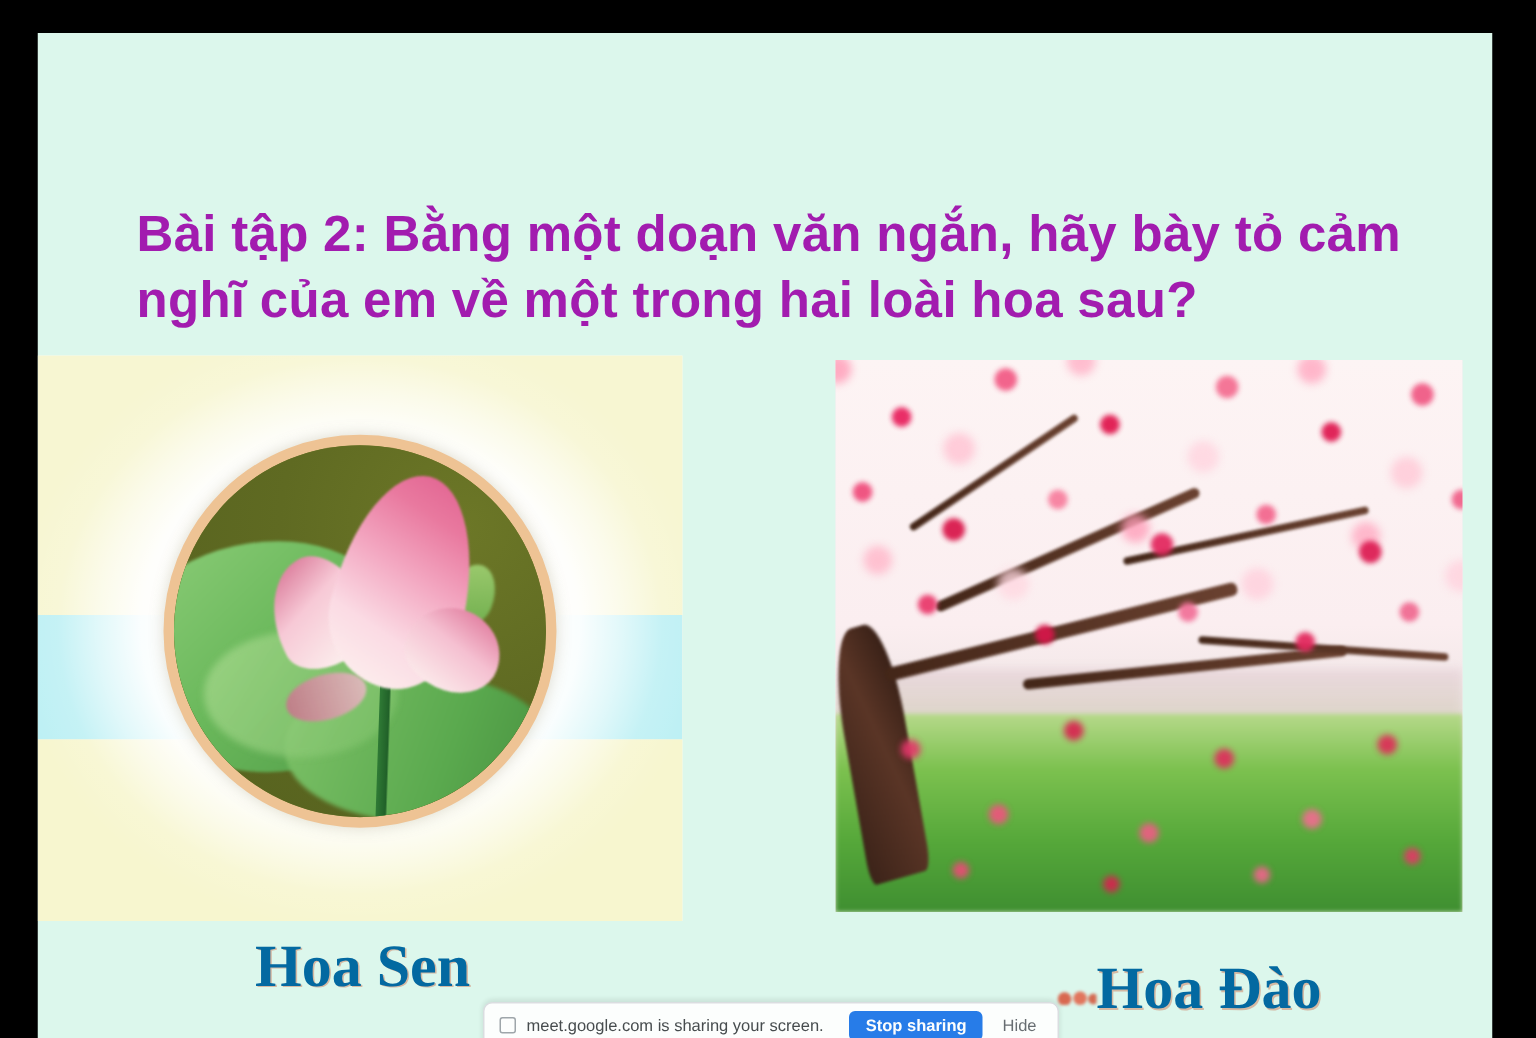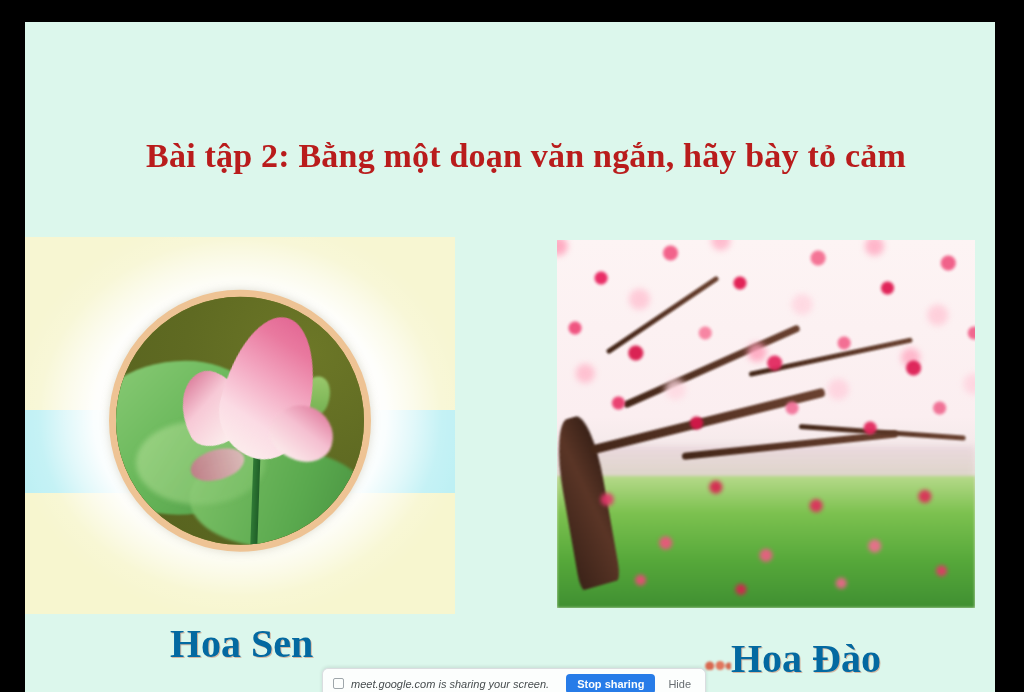--- a/index.html
+++ b/index.html
@@ -32,28 +32,27 @@
   }
 
   
   #title-block {
     position: absolute;
     left: 66px;
     top: 112px;
     width: 870px;
   }
   .title-line {
-    font-family: Liberation Serif, serif;
+    font-family: Liberation Sans, sans-serif;
     font-weight: bold;
     font-size: 34px;
     line-height: 44px;
-    color: #b91c1c;
+    color: #a21caf;
     letter-spacing: 0.2px;
     white-space: nowrap;
-    text-align: center;
   }
 
   
   #lotus-figure {
     position: absolute;
     left: 0px;
     top: 215px;
     width: 430px;
     height: 377px;
   }
@@ -379,21 +378,20 @@
     flex: 0 0 auto;
   }
   #share-bar-text {
     font-size: 11px;
     color: #3c4043;
     white-space: nowrap;
     overflow: hidden;
     text-overflow: ellipsis;
     flex: 1 1 auto;
     filter: blur(.35px);
-    font-style: italic;
   }
   #stop-sharing-button {
     background: #1a73e8;
     color: #ffffff;
     font-size: 11px;
     font-weight: bold;
     border: none;
     border-radius: 4px;
     padding: 4px 11px;
     cursor: pointer;
@@ -436,20 +434,21 @@
 </style>
 </head>
 <body>
 
 <div id="screen">
 
   <div id="slide">
 
     <div id="title-block">
       <div class="title-line">Bài tập 2: Bằng một doạn văn ngắn, hãy bày tỏ cảm</div>
+      <div class="title-line">nghĩ của em về một trong hai loài hoa sau?</div>
     </div>
 
     <div id="lotus-figure">
       <div id="lotus-photo">
         <div class="lotus-band band-yellow-top"></div>
         <div class="lotus-band band-cyan"></div>
         <div class="lotus-band band-yellow-bot"></div>
         <div id="lotus-glow"></div>
 
         <div id="lotus-circle">

